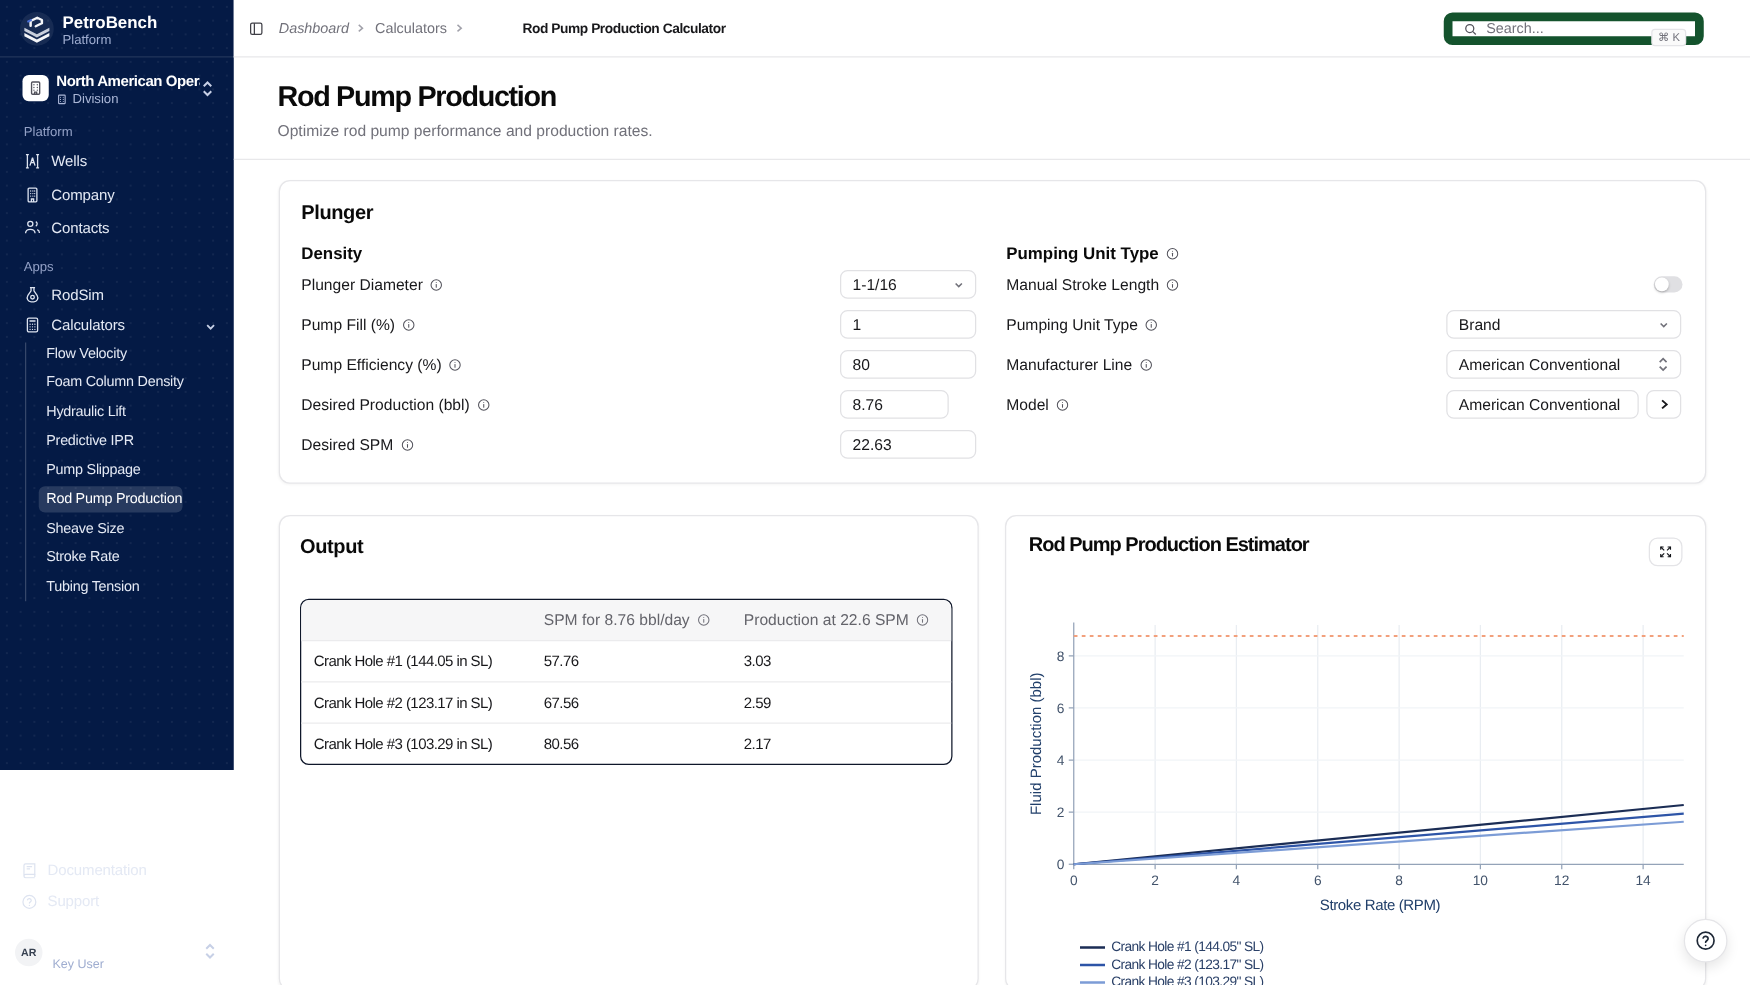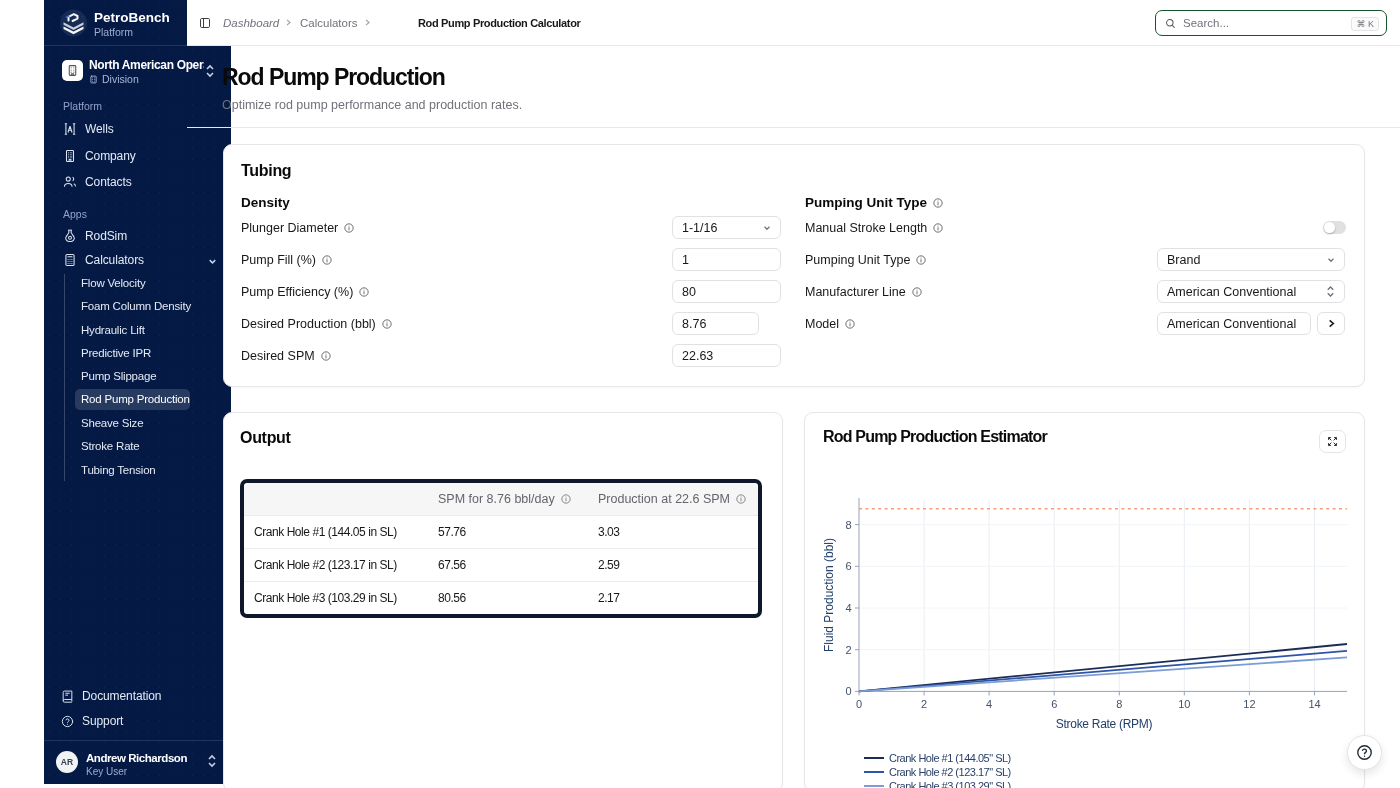--- a/index.html
+++ b/index.html
@@ -1,54 +1,54 @@
 <!DOCTYPE html>
 <html><head>
 <meta charset="utf-8">
 <style>
 * { margin:0; padding:0; box-sizing:border-box; }
 html,body { width:1400px; height:788px; overflow:hidden; }
 body { font-family:"Liberation Sans", sans-serif; background:#fff; position:relative; color:#18181b; }
 .abs { position:absolute; }
 
 
-#sidebar { position:absolute; left:0; top:0; width:187px; height:784px; background:#041a45;
+#sidebar { position:absolute; left:0; top:0; width:187px; height:616px; background:#041a45;
   background-image: radial-gradient(rgba(255,255,255,0.06) 0.8px, transparent 1px);
-  background-size: 11px 11px; margin-left: 44px; }
+  background-size: 11px 11px; }
 #sb-head { position:absolute; left:0; top:0; width:187px; height:46px; border-bottom:1px solid rgba(255,255,255,0.12); }
 .sb-label { position:absolute; left:19px; font-size:10.5px; color:#93a1c6; font-weight:400; }
 .nav-item { position:absolute; left:19px; display:flex; align-items:center; gap:8px; color:#e4e9f4; font-size:12px; letter-spacing:-0.1px; }
 .nav-item svg { flex:0 0 auto; }
 .sub-item { position:absolute; left:37px; color:#e4e9f4; font-size:11.5px; letter-spacing:-0.2px; white-space:nowrap; }
 .sb-foot-item { position:absolute; left:17px; display:flex; align-items:center; gap:8px; color:#e4e9f4; font-size:12px; letter-spacing:-0.1px; }
 
 
 #topbar { position:absolute; left:187px; top:0; width:1213px; height:46px; background:#fff; border-bottom:1px solid #e8e8ea; }
 .crumb { font-size:11.5px; color:#71717a; }
 .crumb.cur { color:#18181b; font-weight:700; font-size:11px; letter-spacing:-0.35px;margin-left:40px; }
 
-#searchbox { position:absolute; left:1155px; top:10px; width:232px; height:26px; border:1px solid #14532d; border-radius:7px; background:#fff; display:flex; align-items:center; }
+#searchbox { position:absolute; left:1155px; top:10px; width:208px; height:26px; border:7px solid #14532d; border-radius:7px; background:#fff; display:flex; align-items:center; }
 #searchbox .stext { font-size:11.5px; color:#71717a; margin-left:7px; }
 .kbd { position:absolute; right:7px; top:5.5px; height:14px; padding:0 4px; background:#fafafa; border:1px solid #e4e4e7; border-radius:3px; font-size:9px; color:#71717a; display:flex; align-items:center; gap:1px; }
 
 
 #pagehead { position:absolute; left:187px; top:46px; width:1213px; height:82px; border-bottom:1px solid #e8e8ea; }
 #ptitle { position:absolute; left:222px; top:64px; font-size:23px; font-weight:700; letter-spacing:-1.05px; color:#0a0a0a; }
 #psub { position:absolute; left:222px; top:98px; font-size:12.5px; color:#71717a; }
 
 
 .card { position:absolute; background:#fff; border:1px solid #e6e6e9; border-radius:9px; box-shadow:0 1px 2px rgba(0,0,0,0.04); }
 .cardtitle { font-size:16px; font-weight:700; color:#0a0a0a; letter-spacing:-0.3px; }
 .sect { font-size:13.5px; font-weight:700; color:#0a0a0a; }
 .flabel { position:absolute; display:flex; align-items:center; gap:6px; font-size:12.5px; color:#18181b; }
 .ctrl { position:absolute; height:23px; border:1px solid #e1e1e4; border-radius:6px; background:#fff; font-size:12.5px; color:#18181b; display:flex; align-items:center; padding:0 9px; }
 .ctrl .chev { position:absolute; right:8px; }
 
 
-#outtable { position:absolute; left:240px; top:479px; width:522px; border:4px solid #0f172a; border-radius:7px; }
+#outtable { position:absolute; left:240px; top:479px; width:522px; border:1px solid #0f172a; border-radius:7px; }
 .trow { display:flex; height:33px; align-items:center; border-top:1px solid #ebebed; font-size:12px; letter-spacing:-0.45px; color:#18181b; }
 .thead { display:flex; height:32px; align-items:center; background:#f6f6f7; border-radius:7px 7px 0 0; font-size:12.5px; color:#64646b; }
 .tc1 { width:194px; padding-left:10px; }
 .tc2 { width:160px; display:flex; align-items:center; gap:6px; }
 .tc3 { display:flex; align-items:center; gap:6px; }
 
 
 #toggle { position:absolute; left:1323px; top:221px; width:23px; height:12.5px; background:#e0e0e3; border-radius:7px; }
 #toggle::after { content:""; position:absolute; left:1px; top:1px; width:10.5px; height:10.5px; border-radius:50%; background:#fff; box-shadow:0 1px 2px rgba(0,0,0,0.25); }
 
@@ -199,21 +199,21 @@
     </svg>
   <span class="stext">Search...</span>
   <div class="kbd">⌘ K</div>
 </div>
 
 <div id="pagehead"></div>
 <div id="ptitle">Rod Pump Production</div>
 <div id="psub">Optimize rod pump performance and production rates.</div>
 
 <div class="card" style="left:223px;top:144px;width:1142px;height:243px;"></div>
-<div class="abs cardtitle" style="left:241px;top:162px;">Tubing</div>
+<div class="abs cardtitle" style="left:241px;top:162px;">Plunger</div>
 <div class="abs sect" style="left:241px;top:195px;">Density</div>
 
 <div class="flabel" style="left:241px;top:221px;">Plunger Diameter <svg width="10" height="10" viewBox="0 0 24 24" fill="none" stroke="#52525b" stroke-width="2">
       <circle cx="12" cy="12" r="10"></circle>
       <line x1="12" y1="11" x2="12" y2="16.5" stroke-linecap="round"></line>
       <line x1="12" y1="7.2" x2="12" y2="7.25" stroke-linecap="round"></line>
     </svg></div>
 <div class="flabel" style="left:241px;top:253px;">Pump Fill (%) <svg width="10" height="10" viewBox="0 0 24 24" fill="none" stroke="#52525b" stroke-width="2">
       <circle cx="12" cy="12" r="10"></circle>
       <line x1="12" y1="11" x2="12" y2="16.5" stroke-linecap="round"></line>

